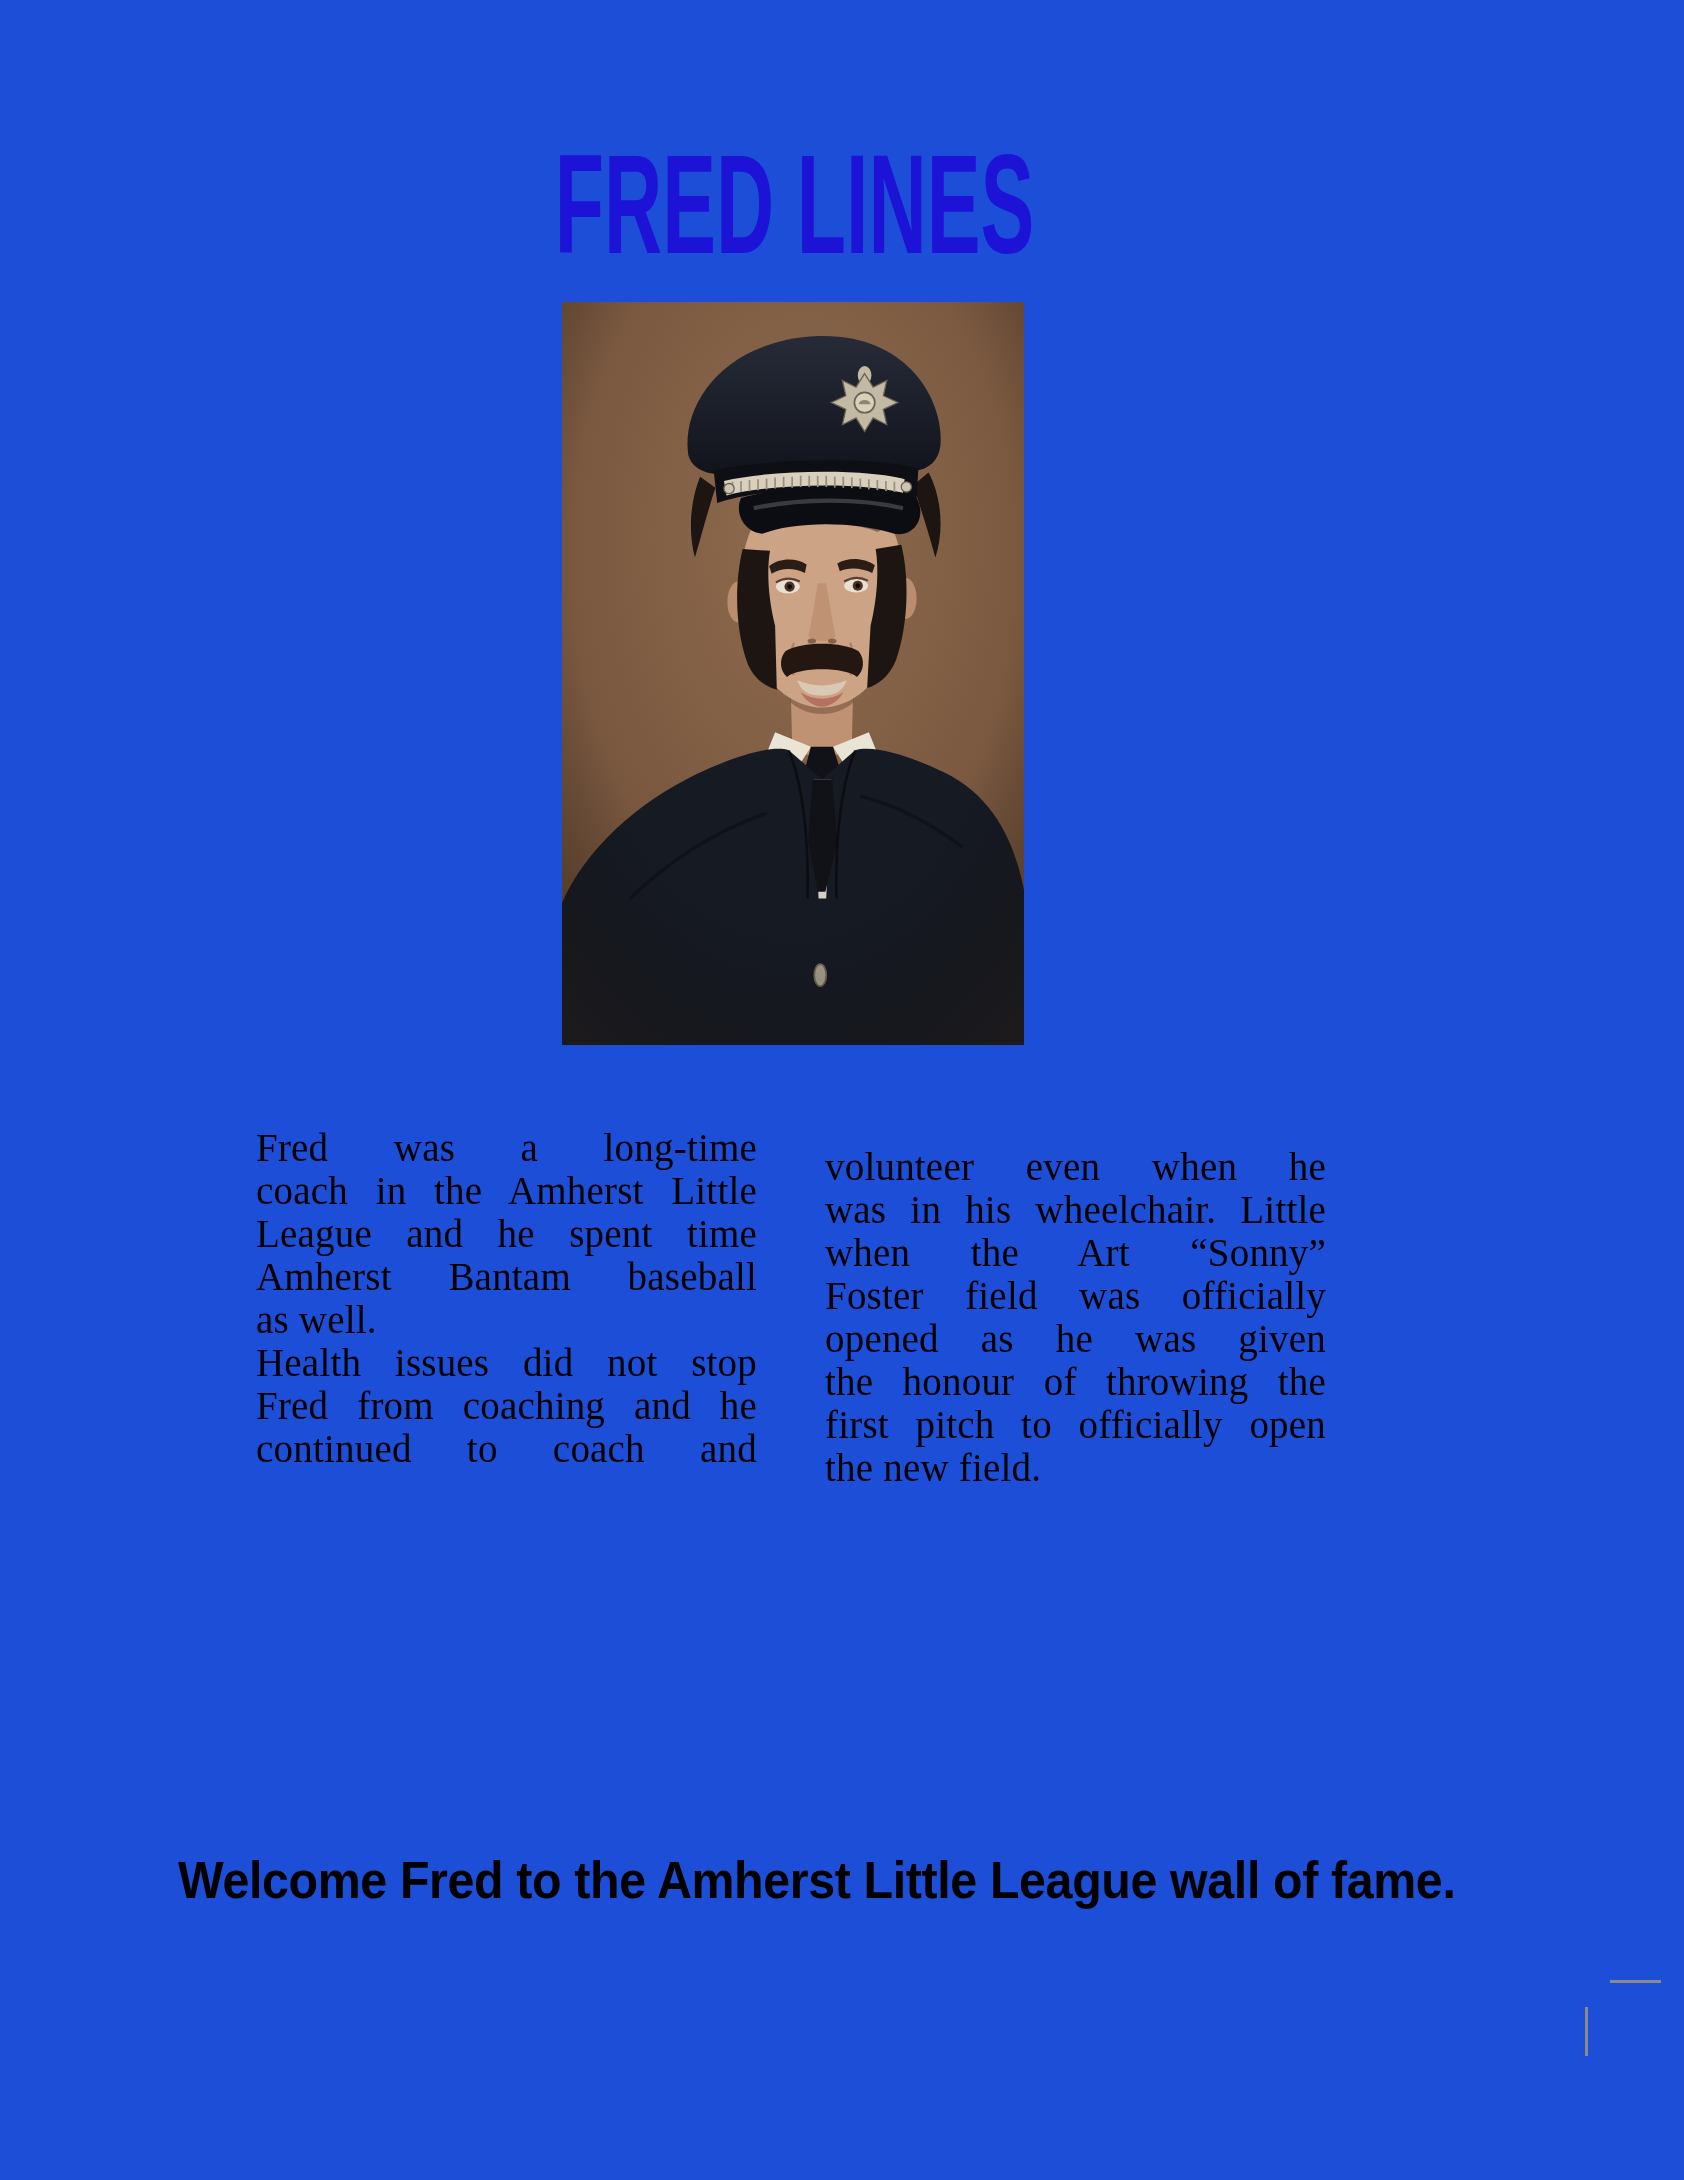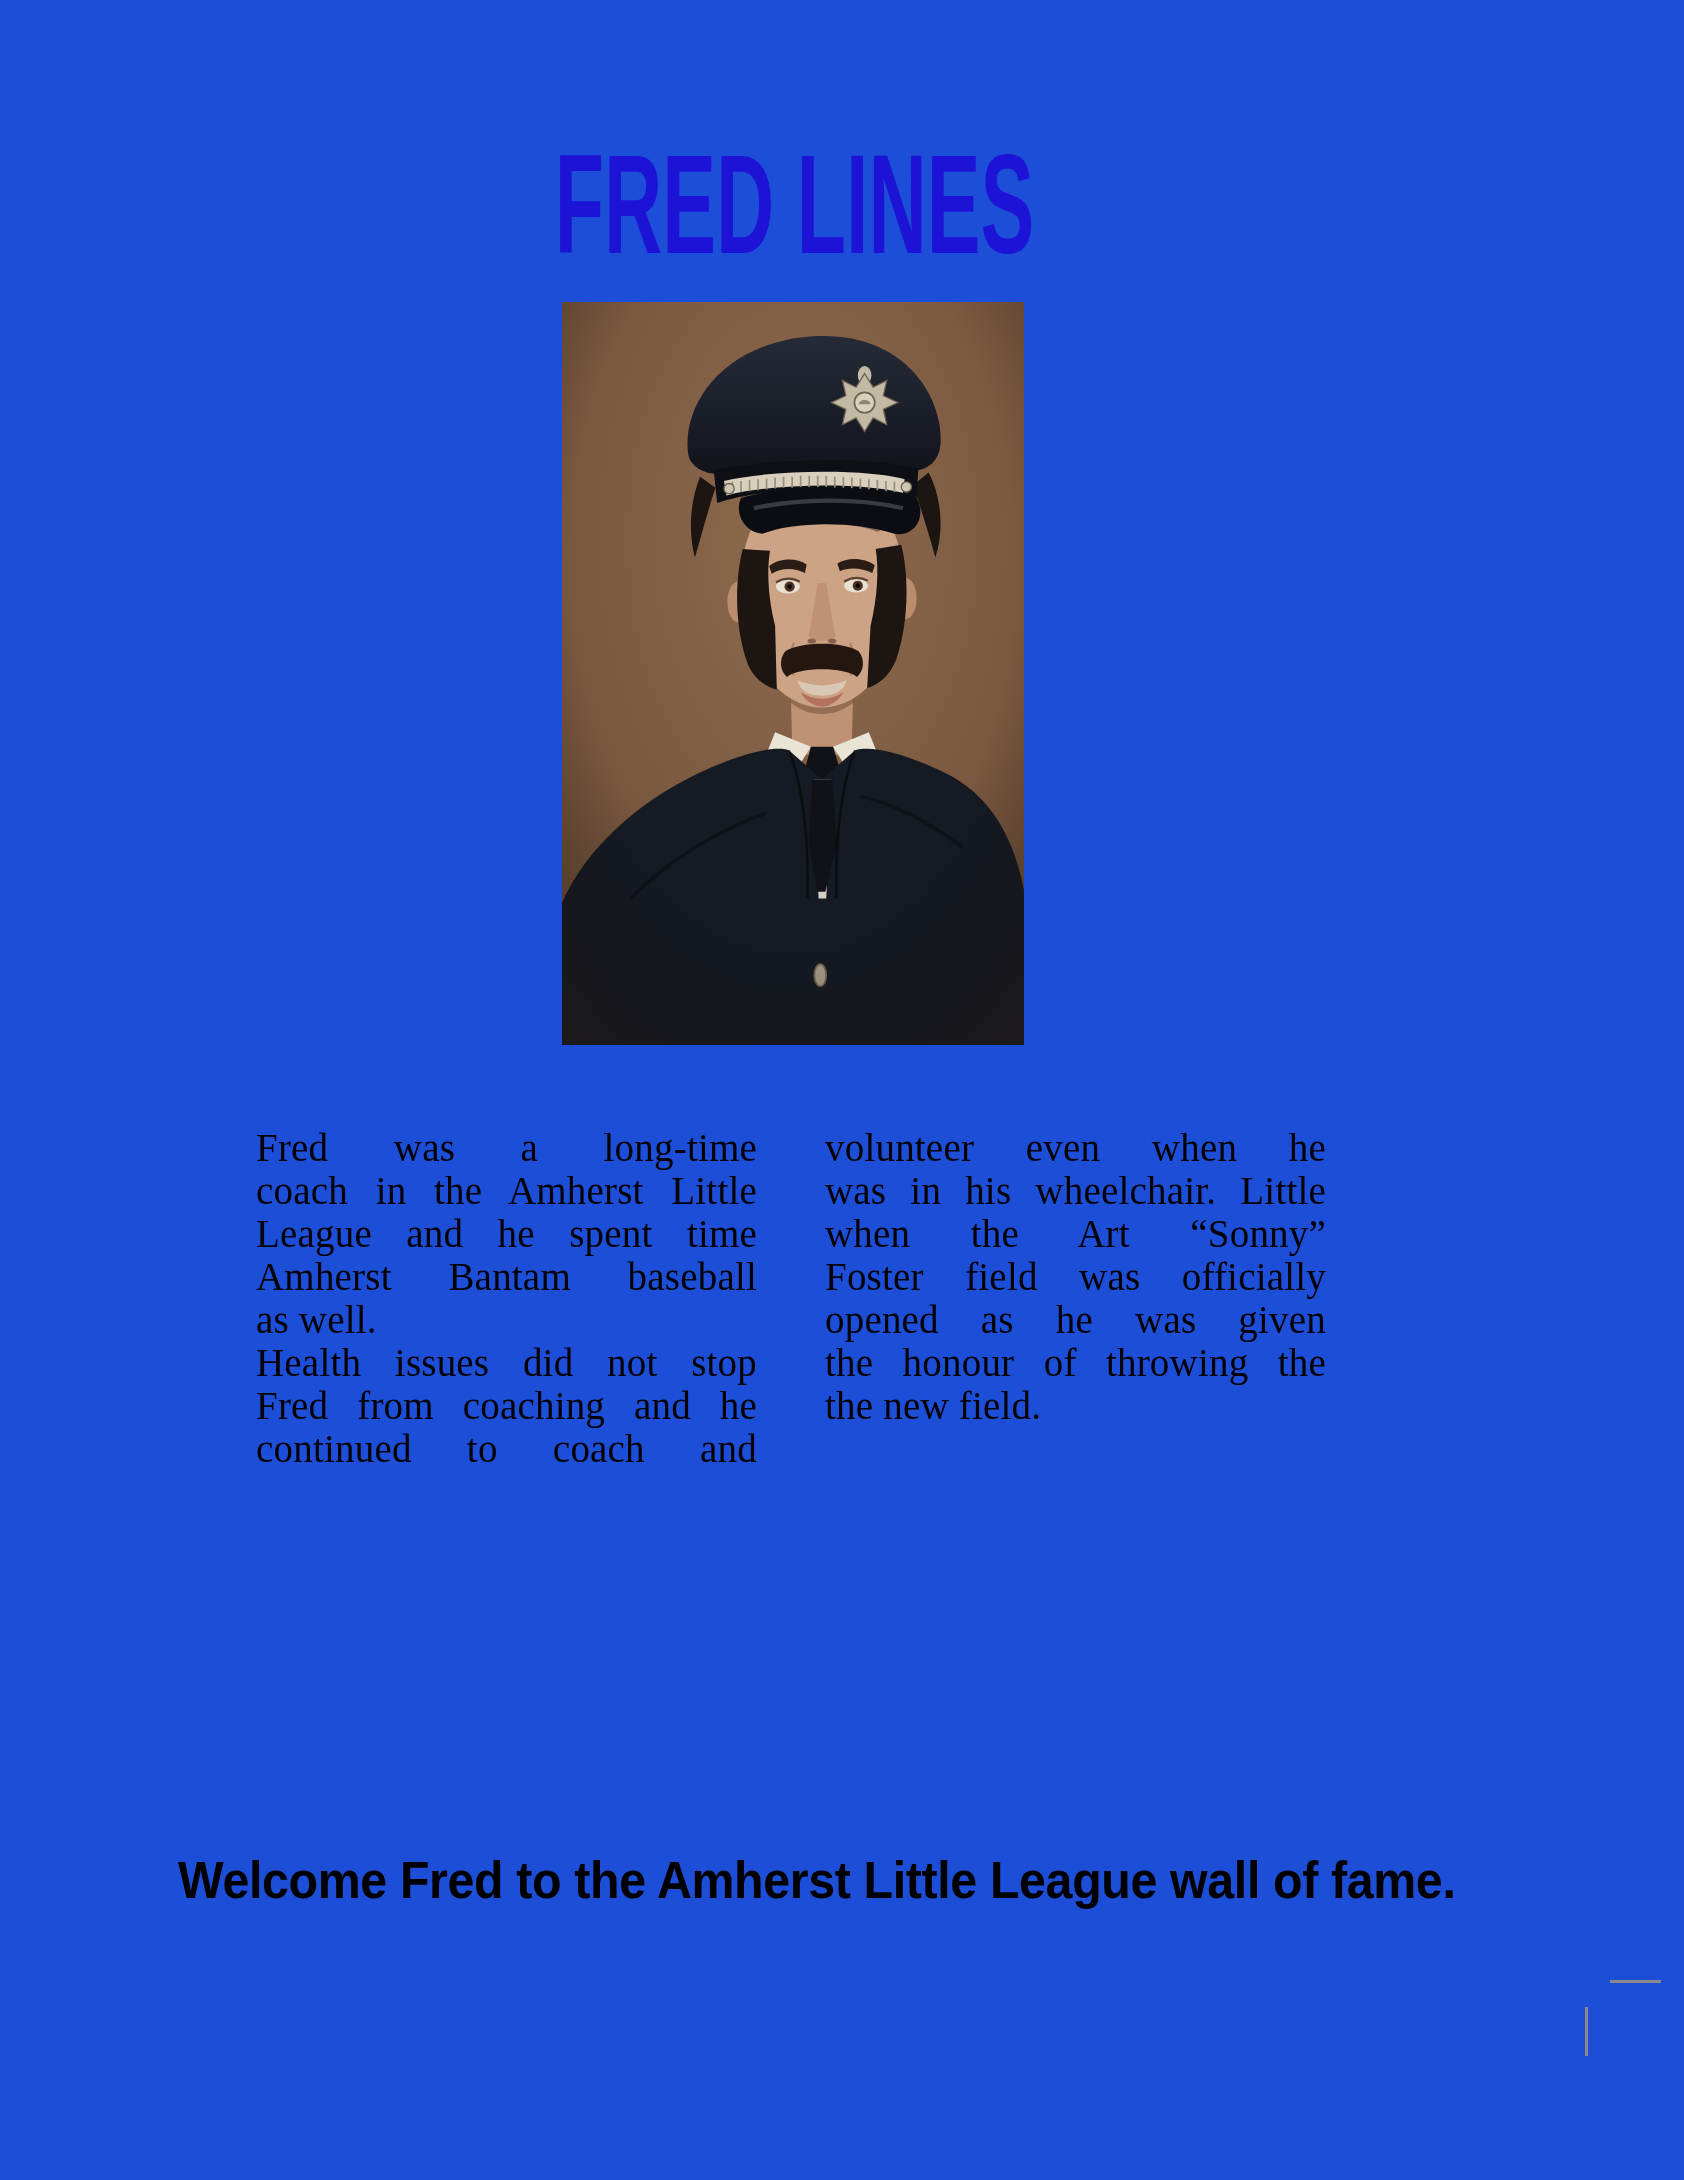--- a/index.html
+++ b/index.html
@@ -23,21 +23,21 @@
   
   .col{
     position:absolute;
     top:1126px;
     width:501px;
     font-size:39px;
     line-height:43px;
     letter-spacing:0.2px;
   }
   .col-left{left:256px;}
-  .col-right{left:825px;}
+  .col-right{left:825px;margin-top:19px;}
   .line{height:43px;white-space:normal;text-align:left;font-family:Liberation Serif, serif;}
   .line.j{text-align:justify;text-align-last:justify;}
   
   .footer{
     position:absolute;left:178px;top:1850px;width:1363px;height:60px;
     font-size:52px;font-weight:bold;white-space:nowrap;letter-spacing:-0.4px;
   }
   .footer-inner{display:inline-block;transform:scaleX(0.93);transform-origin:left top;}
   
   .mark{position:absolute;background:#8a8a8a;}
@@ -153,20 +153,21 @@
       <div class="line j">Fred from coaching and he</div>
       <div class="line j">continued to coach and</div>
     </div>
   <div class="col col-right" id="col-right">
       <div class="line j">volunteer even when he</div>
       <div class="line j">was in his wheelchair. Little</div>
       <div class="line j">when the Art “Sonny”</div>
       <div class="line j">Foster field was officially</div>
       <div class="line j">opened as he was given</div>
       <div class="line j">the honour of throwing the</div>
+      <div class="line j">first pitch to officially open</div>
       <div class="line">the new field.</div>
     </div>
 
   <div class="footer">
     <span class="footer-inner">Welcome Fred to the Amherst Little League wall of fame.</span>
   </div>
 
   <div class="mark mark-h" style="background: rgb(138, 138, 138);"></div>
   <div class="mark mark-v" style="background: rgb(138, 138, 138);"></div>
 

